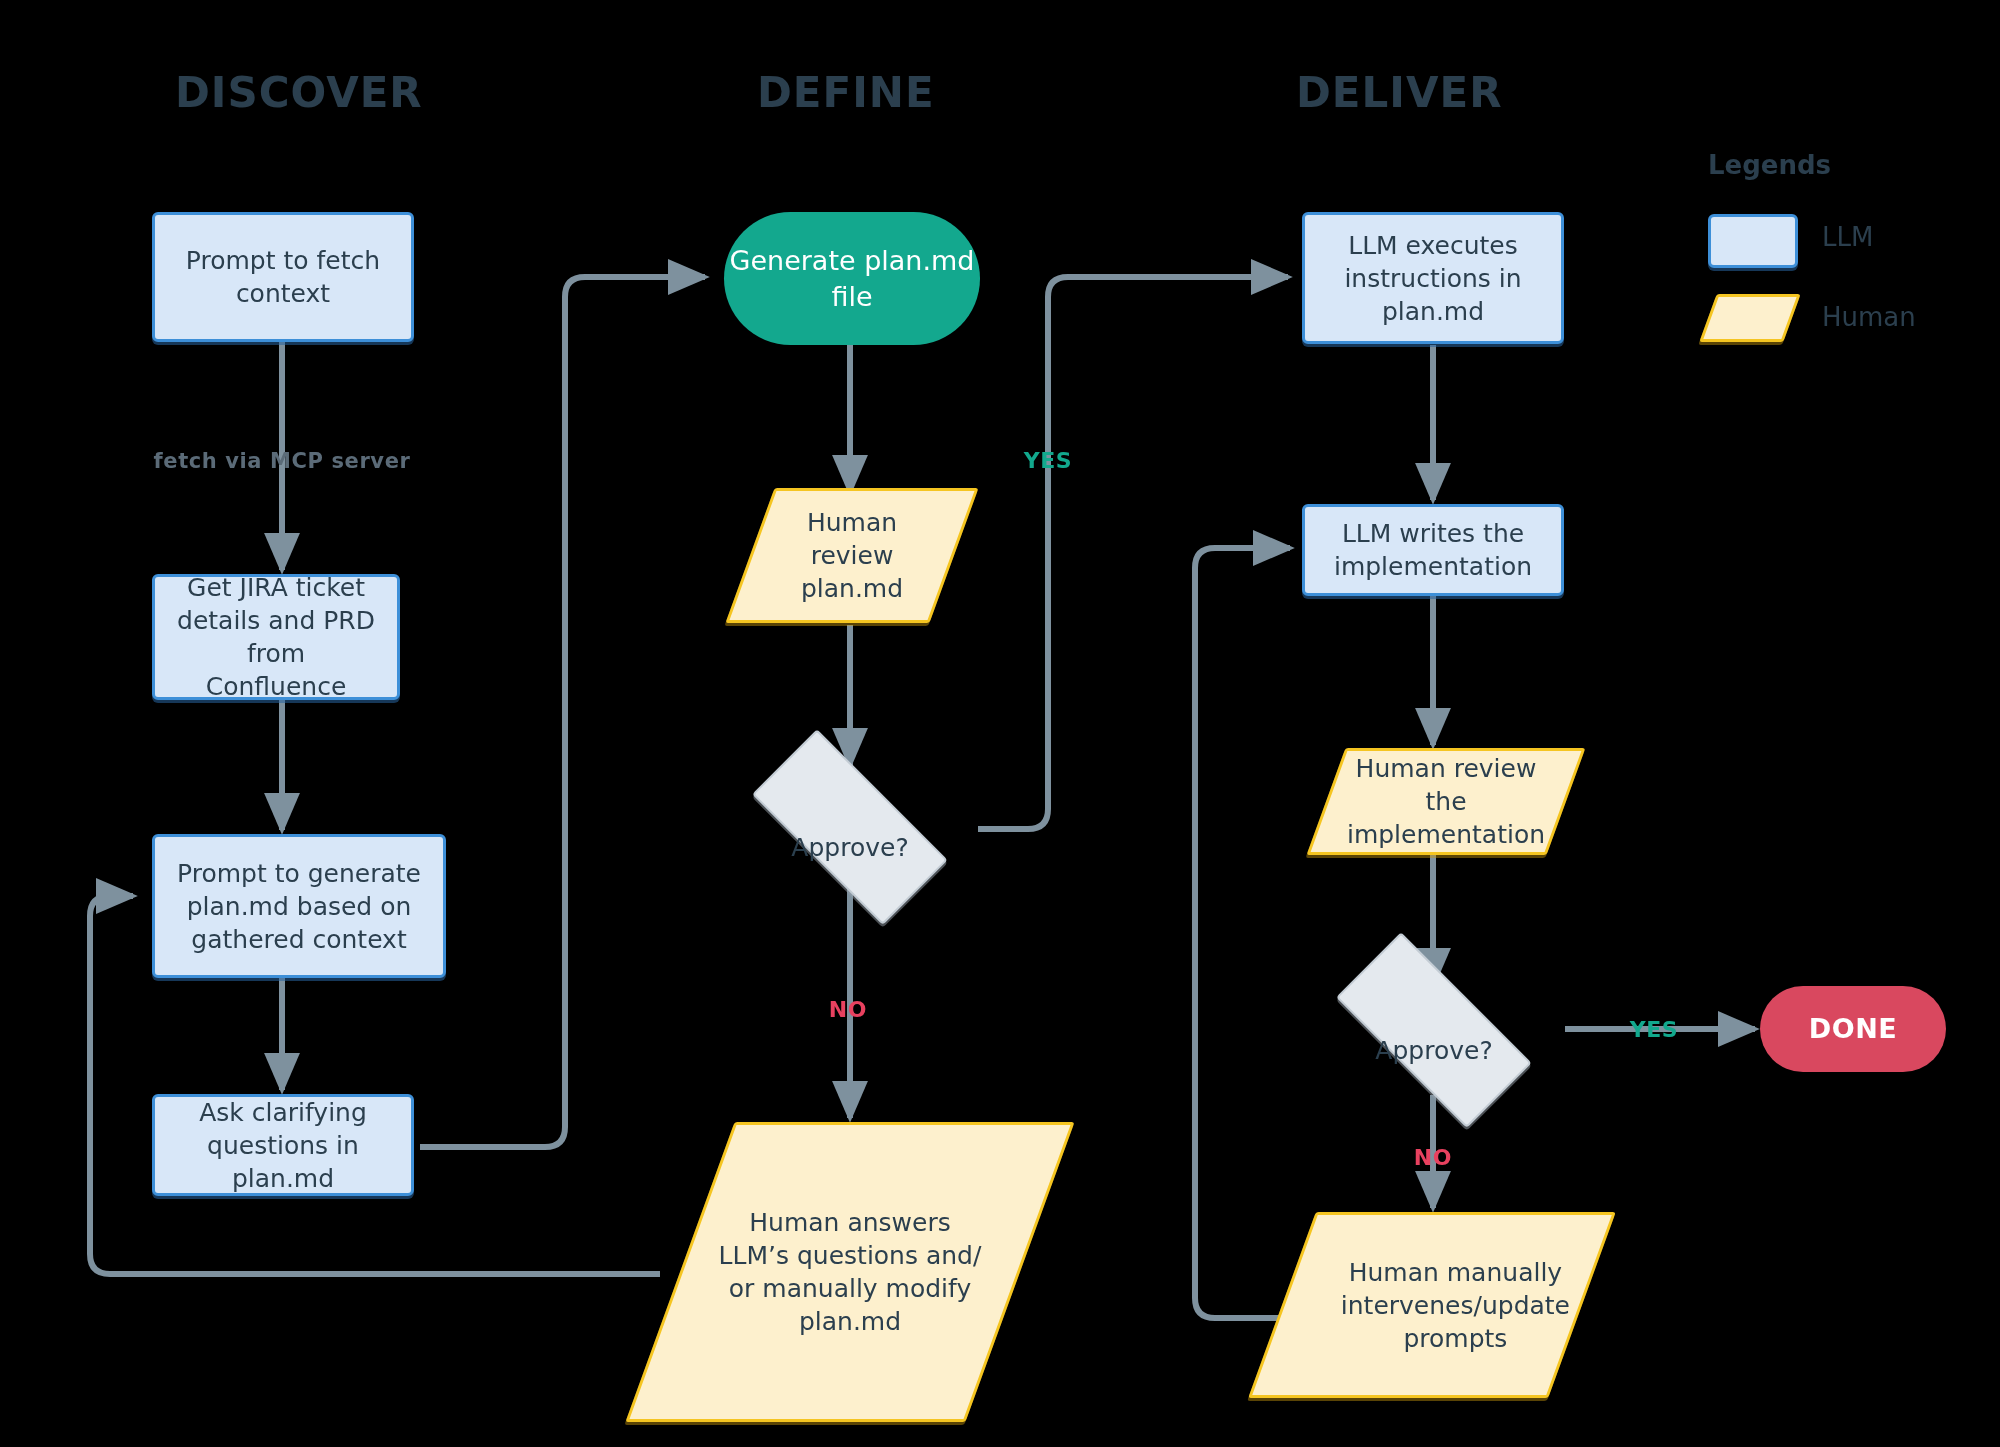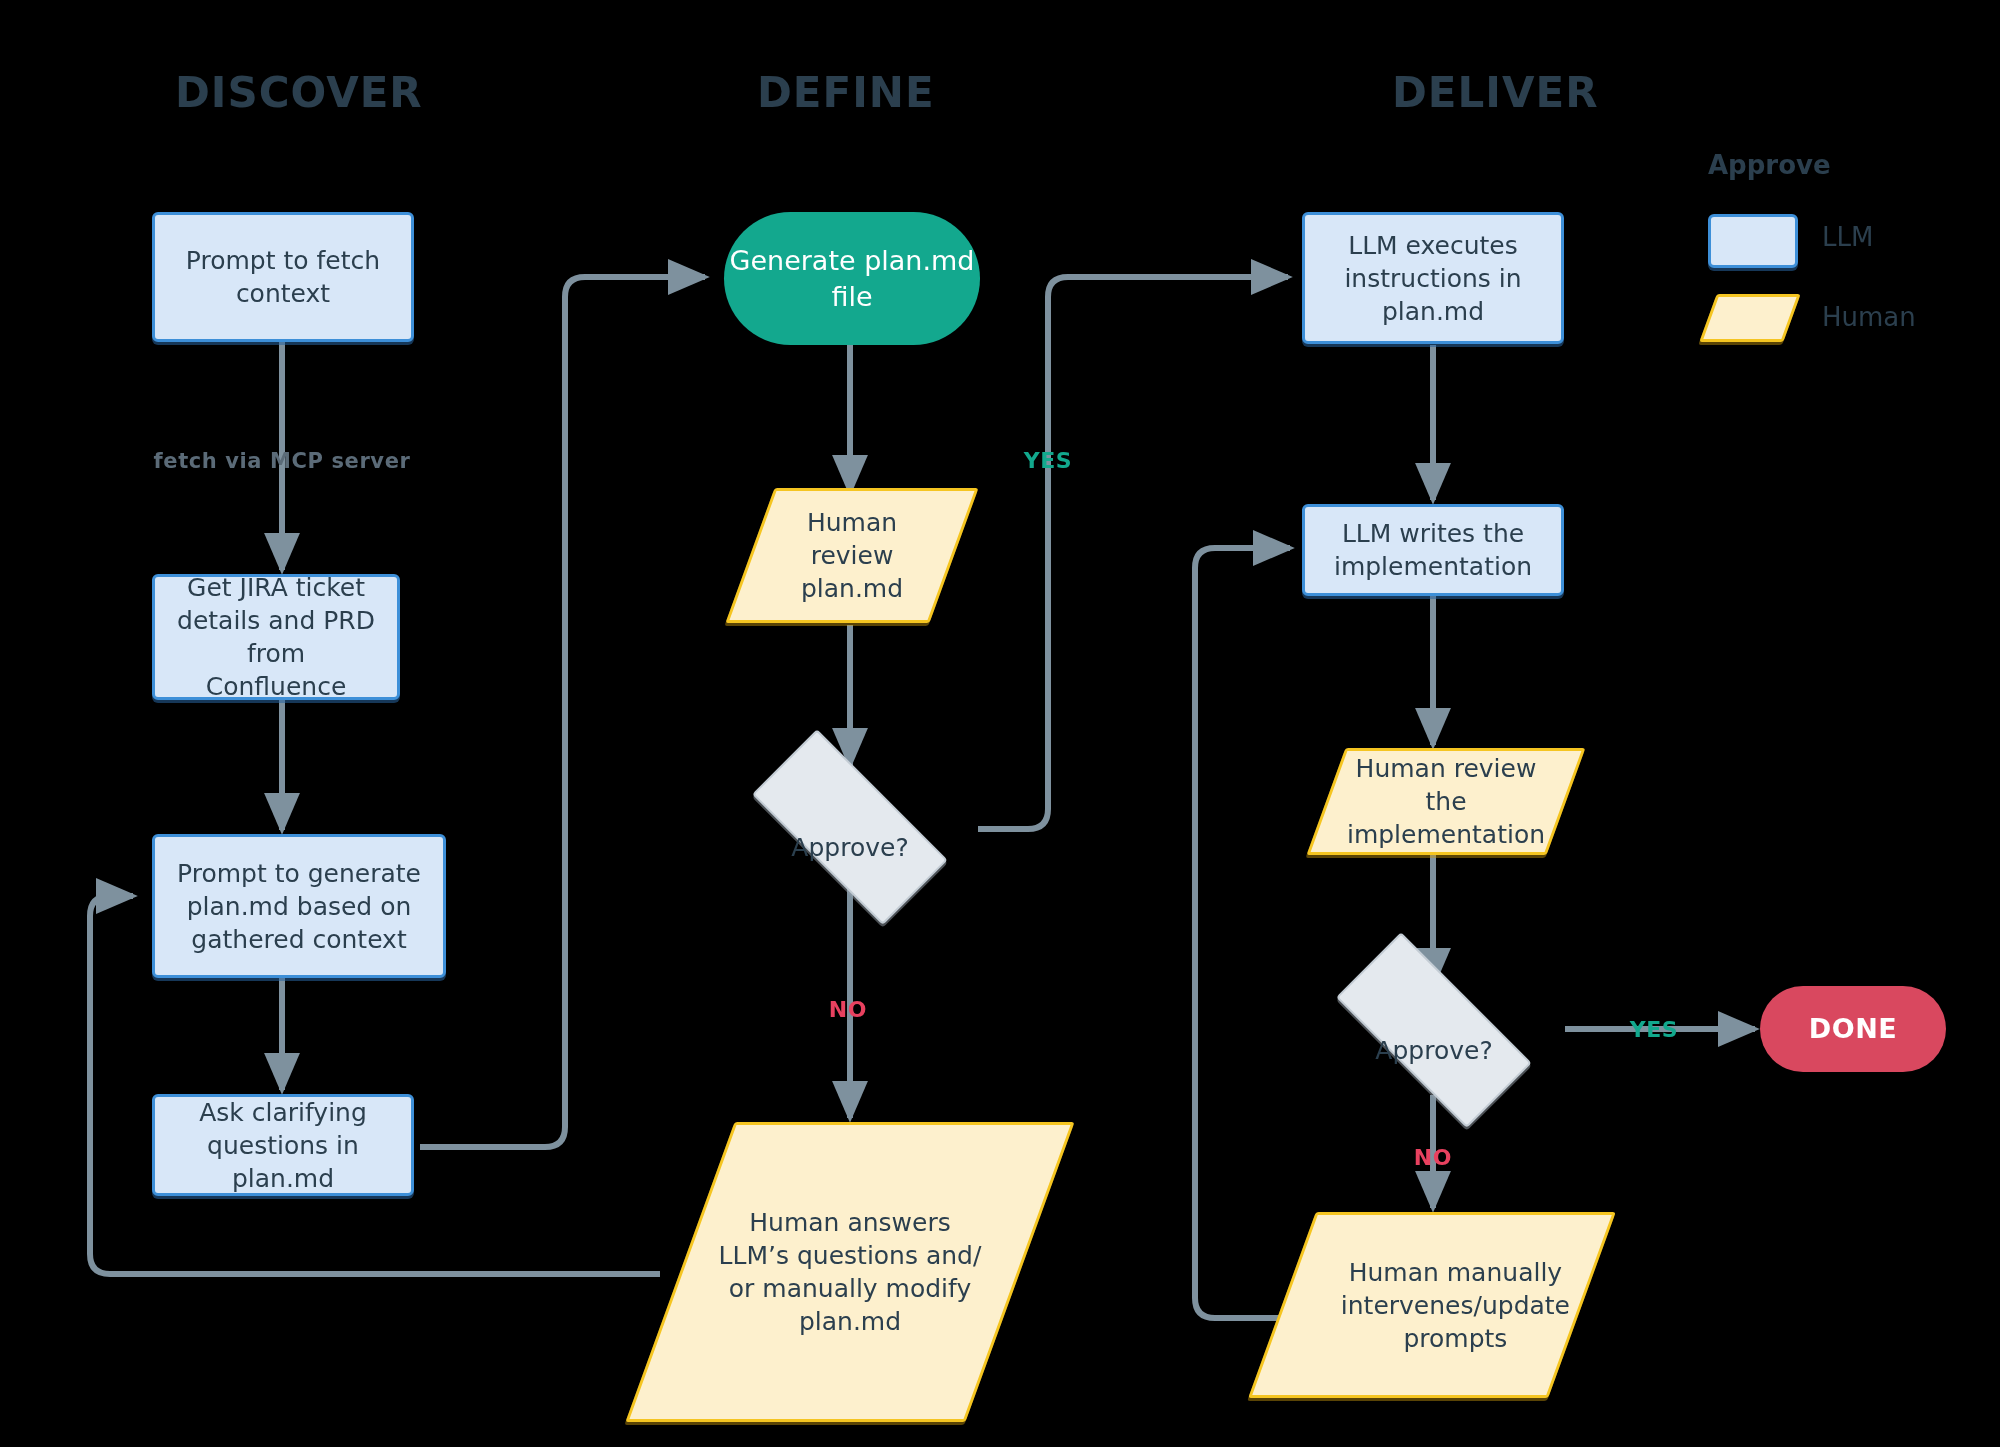--- a/index.html
+++ b/index.html
@@ -108,21 +108,21 @@
       <path d="M1433,1095 L1433,1208" marker-end="url(#arrow)"></path>
 
       <path d="M1565,1029 L1755,1029" marker-end="url(#arrow)"></path>
 
       <path d="M1288,1318 L1215,1318 Q1195,1318 1195,1298 L1195,568 Q1195,548 1215,548 L1290,548" marker-end="url(#arrow)"></path>
     </g>
   </svg>
 
   <div class="phase-title" style="left:175px;top:68px;">DISCOVER</div>
   <div class="phase-title" style="left:757px;top:68px;">DEFINE</div>
-  <div class="phase-title" style="left:1392px;top:68px;text-align:right;">DELIVER</div>
+  <div class="phase-title" style="left:1296px;top:68px;text-align:right;">DELIVER</div>
 
   <div class="node llm-box" style="left:152px;top:212px;width:262px;height:130px;">
     <span class="lbl">Prompt to fetch<br>context</span>
   </div>
 
   <div class="node llm-box" style="left:152px;top:574px;width:248px;height:126px;">
     <span class="lbl">Get JIRA ticket<br>details and PRD from<br>Confluence</span>
   </div>
 
   <div class="node llm-box" style="left:152px;top:834px;width:294px;height:144px;">
@@ -179,21 +179,21 @@
     <span class="lbl">Human manually<br>intervenes/update<br>prompts</span>
   </div>
 
   <div class="edge-label lbl-plain" style="left:282px;top:461px;">fetch via MCP server</div>
   <div class="edge-label lbl-yes" style="left:1048px;top:460px;">YES</div>
   <div class="edge-label lbl-no" style="left:848px;top:1009px;">NO</div>
   <div class="edge-label lbl-yes" style="left:1654px;top:1029px;">YES</div>
   <div class="edge-label lbl-no" style="left:1433px;top:1157px;">NO</div>
 
   <div id="legend">
-    <div class="legend-title" style="left:1708px;top:150px;">Approve</div>
+    <div class="legend-title" style="left:1708px;top:150px;">Legends</div>
 
     <div class="legend-swatch-llm" style="left:1708px;top:214px;width:84px;height:48px;"></div>
     <div class="legend-label" style="left:1822px;top:222px;">LLM</div>
 
     <div class="legend-swatch-human" style="left:1708px;top:294px;width:84px;height:48px;">
       <span class="par-bg"></span>
     </div>
     <div class="legend-label" style="left:1822px;top:302px;">Human</div>
   </div>
 

